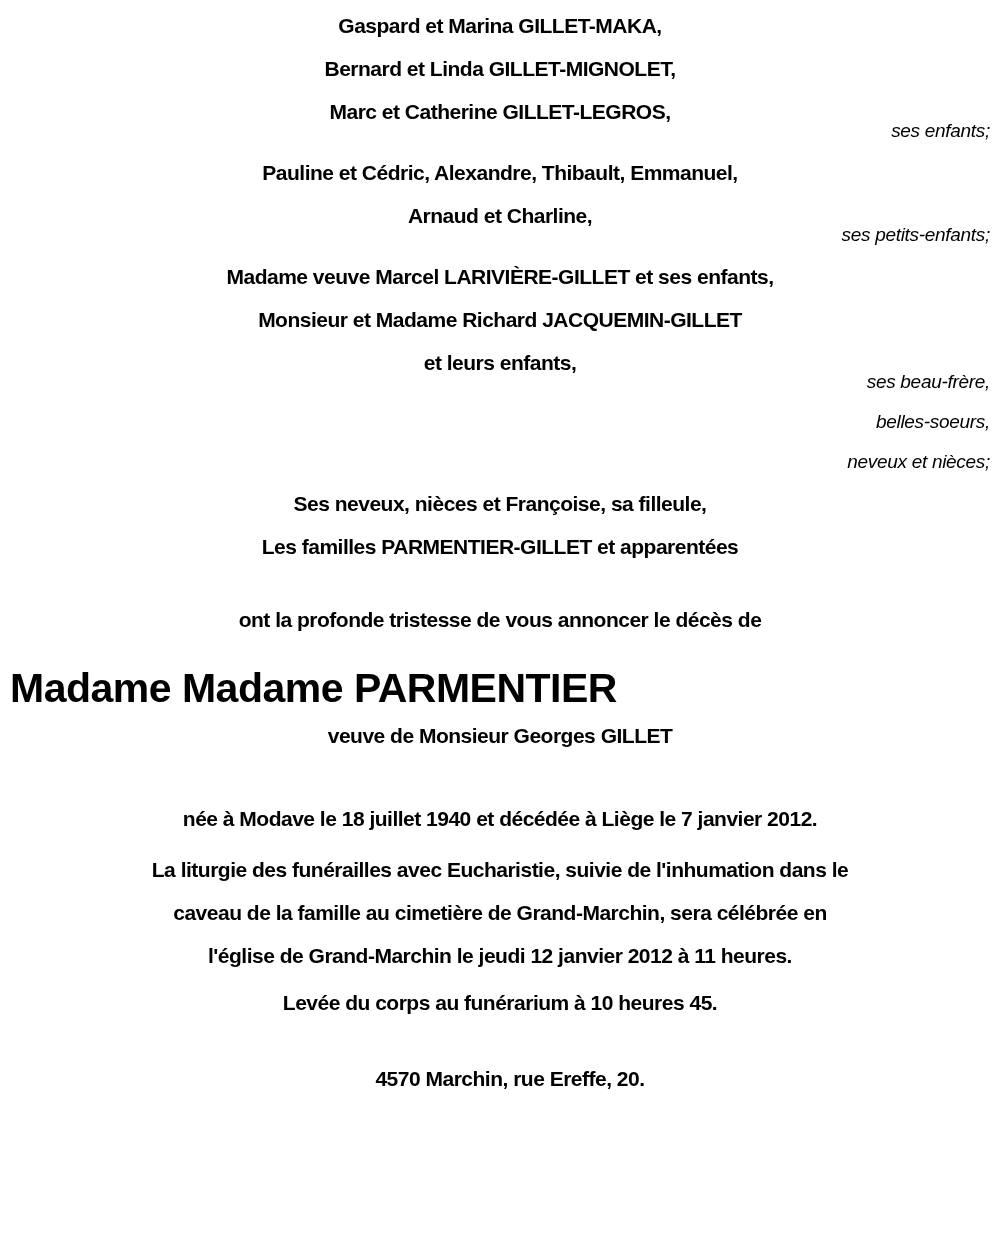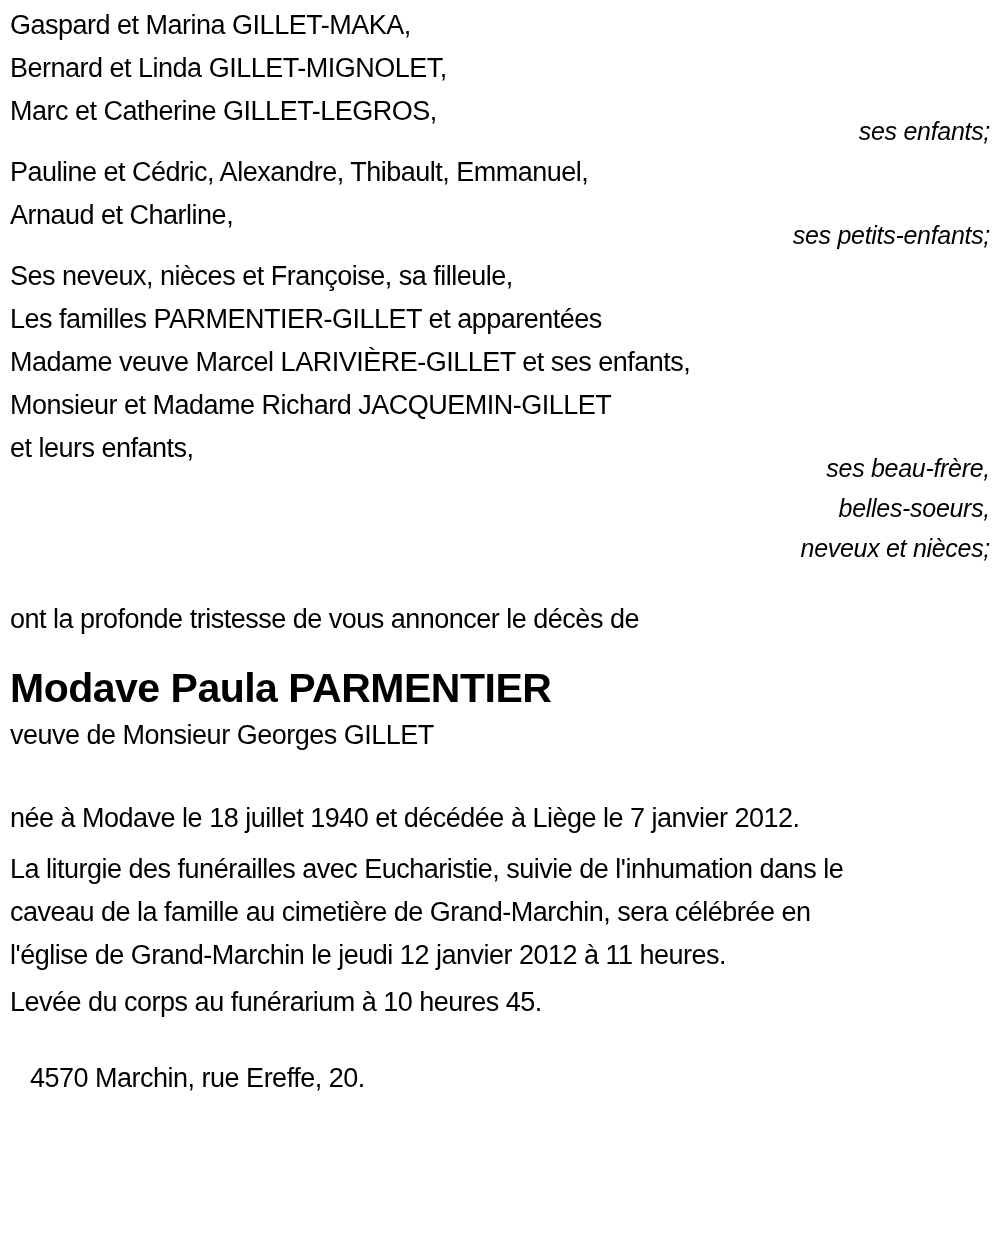--- a/index.html
+++ b/index.html
@@ -14,31 +14,32 @@
     position: relative;
     width: 1000px;
     min-height: 1244px;
     background: #ffffff;
     box-sizing: border-box;
     padding: 4px 10px 10px 10px;
     overflow: hidden;
   }
   .name-line,
   .body-line {
-    font-size: 27px;
+    font-size: 21px;
     line-height: 43px;
     letter-spacing: -0.5px;
     white-space: nowrap;
-    text-align: left;
+    text-align: center;
+    font-weight: bold;
   }
   .relation-block {
     margin-top: -22px;
   }
   .relation-line {
-    font-size: 25px;
+    font-size: 19px;
     line-height: 40px;
     font-style: italic;
     text-align: right;
     letter-spacing: -0.3px;
     white-space: nowrap;
   }
   .announcement-line {
     margin-top: 30px;
   }
   .deceased-title {
@@ -72,38 +73,38 @@
 
   <div>
     <div class="name-line">Pauline et Cédric, Alexandre, Thibault, Emmanuel,</div>
     <div class="name-line">Arnaud et Charline,</div>
     <div class="relation-block">
       <div class="relation-line">ses petits-enfants;</div>
     </div>
   </div>
 
   <div>
-    <div class="name-line">Ses neveux, nièces et Françoise, sa filleule,</div>
-    <div class="name-line">Les familles PARMENTIER-GILLET et apparentées</div>
-  </div>
-
-  <div>
     <div class="name-line">Madame veuve Marcel LARIVIÈRE-GILLET et ses enfants,</div>
     <div class="name-line">Monsieur et Madame Richard JACQUEMIN-GILLET</div>
     <div class="name-line">et leurs enfants,</div>
     <div class="relation-block">
       <div class="relation-line">ses beau-frère,</div>
       <div class="relation-line">belles-soeurs,</div>
       <div class="relation-line">neveux et nièces;</div>
     </div>
   </div>
 
+  <div>
+    <div class="name-line">Ses neveux, nièces et Françoise, sa filleule,</div>
+    <div class="name-line">Les familles PARMENTIER-GILLET et apparentées</div>
+  </div>
+
   <div class="body-line announcement-line">ont la profonde tristesse de vous annoncer le décès de</div>
 
-  <div class="deceased-title">Modave Paula PARMENTIER</div>
+  <div class="deceased-title">Madame Madame PARMENTIER</div>
 
   <div class="body-line widow-line">veuve de Monsieur Georges GILLET</div>
 
   <div class="body-line birth-death">née à Modave le 18 juillet 1940 et décédée à Liège le 7 janvier 2012.</div>
 
 
   <div class="para-funeral">
     <div class="body-line">La liturgie des funérailles avec Eucharistie, suivie de l'inhumation dans le</div>
     <div class="body-line">caveau de la famille au cimetière de Grand-Marchin, sera célébrée en</div>
     <div class="body-line">l'église de Grand-Marchin le jeudi 12 janvier 2012 à 11 heures.</div>

